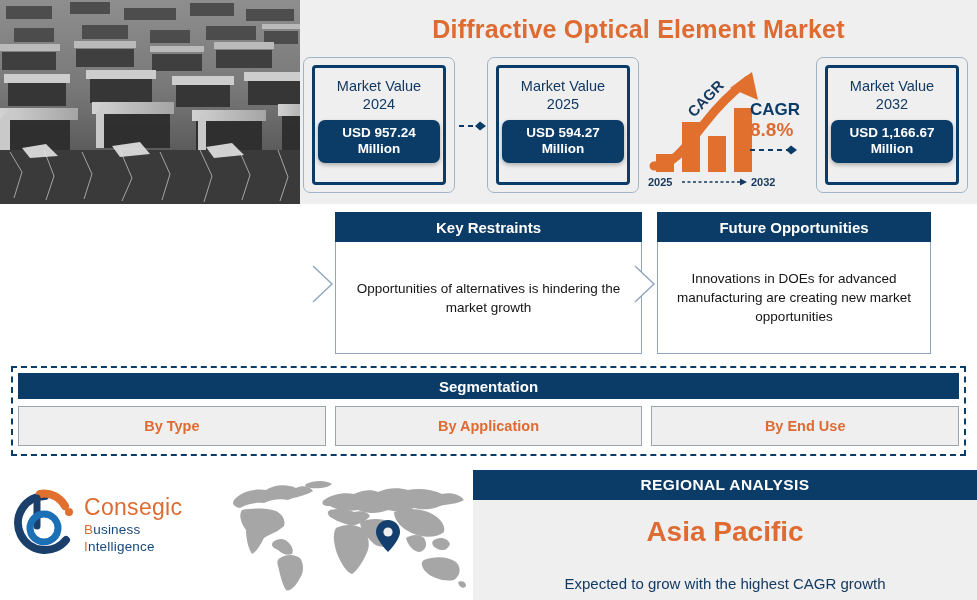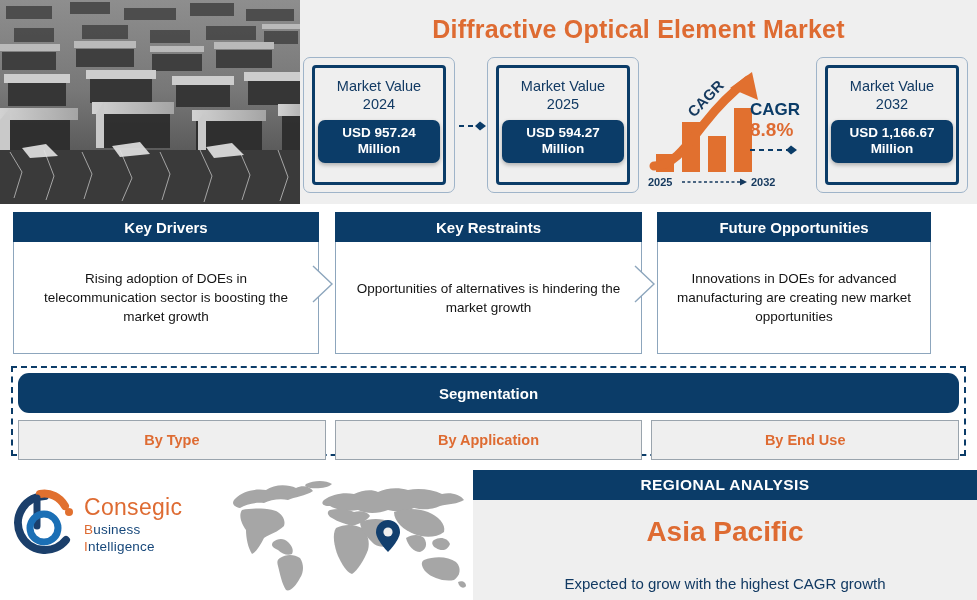--- a/index.html
+++ b/index.html
@@ -71,23 +71,23 @@
   .chev{position:absolute;top:262px;width:24px;height:44px;}
   #chev-1{left:312px;}
   #chev-2{left:634px;}
 
   
   .seg-wrap{
     position:absolute;left:11px;top:366px;width:955px;height:90px;
     border:2px dashed #0B3C68;box-sizing:border-box;padding:5px;
   }
   .seg-head{
-    height:40px;background:#0B3C68;color:#fff;
-    display:flex;align-items:center;justify-content:center;
-    font-size:15px;font-weight:bold;border-radius:11px;
+    height:26px;background:#0B3C68;color:#fff;
+    display:flex;align-items:center;justify-content:center;
+    font-size:15px;font-weight:bold;
   }
   .seg-items{display:flex;gap:9px;margin-top:7px;}
   .seg-item{
     flex:1;height:40px;background:#efefef;border:1px solid #9aa4ad;
     display:flex;align-items:center;justify-content:center;
     color:#DE6B32;font-size:14.5px;font-weight:bold;box-sizing:border-box;
   }
 
   
   .logo{position:absolute;left:14px;top:488px;width:200px;height:78px;}
@@ -273,24 +273,20 @@
         <span>Market Value</span><br>
         <span>2032</span>
       </div>
       <div class="mv-pill">
         <span>USD 1,166.67</span><br>
         <span>Million</span>
       </div>
     </div>
   </div>
 
-  <div class="panel" id="panel-drivers">
-    <div class="panel-head">Key Drivers</div>
-    <div class="panel-body">Rising adoption of DOEs in telecommunication sector is boosting the market growth</div>
-  </div>
 
   <svg class="chev" id="chev-1" viewBox="0 0 24 44">
     <polyline points="1,4 20,22 1,40" fill="#ffffff" stroke="#8da6bd" stroke-width="1.4"></polyline>
   </svg>
 
   <div class="panel" id="panel-restraints">
     <div class="panel-head">Key Restraints</div>
     <div class="panel-body">Opportunities of alternatives is hindering the market growth</div>
   </div>
 

